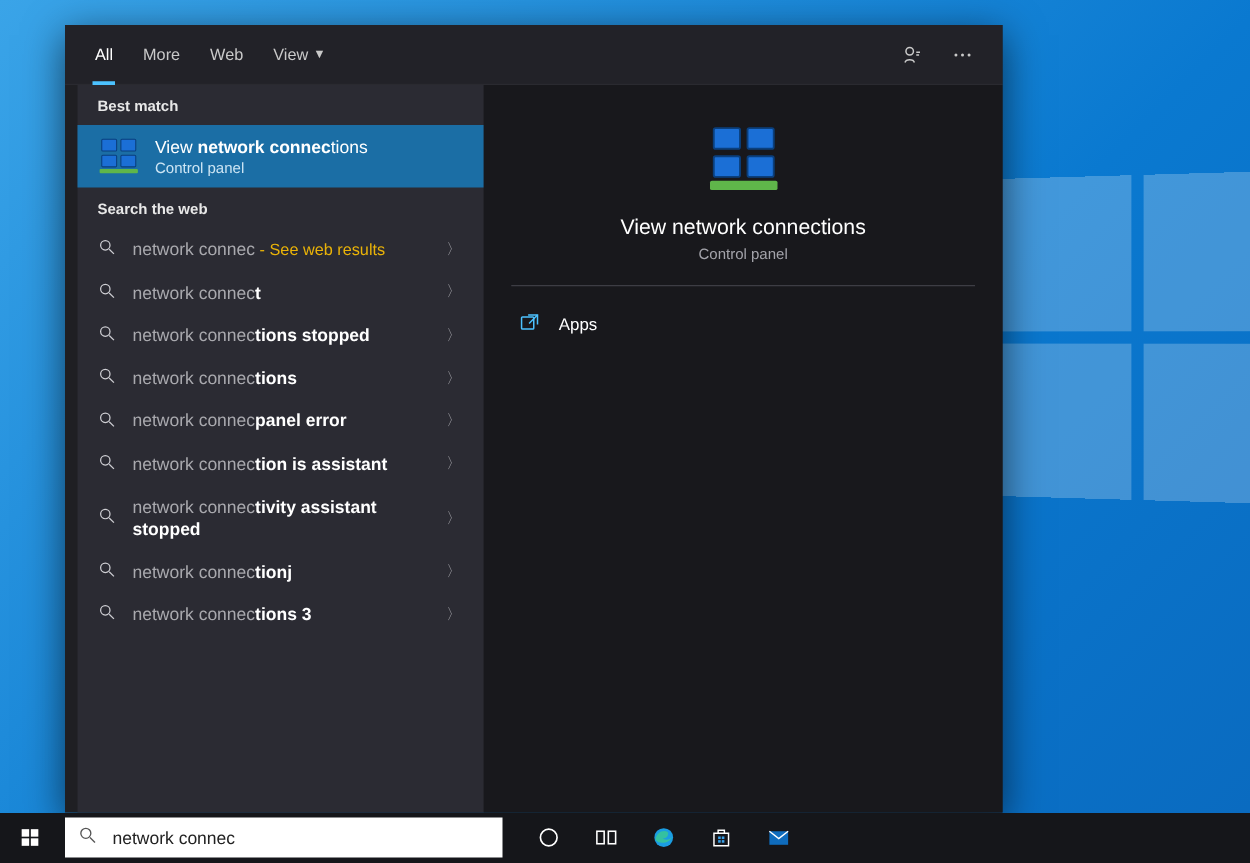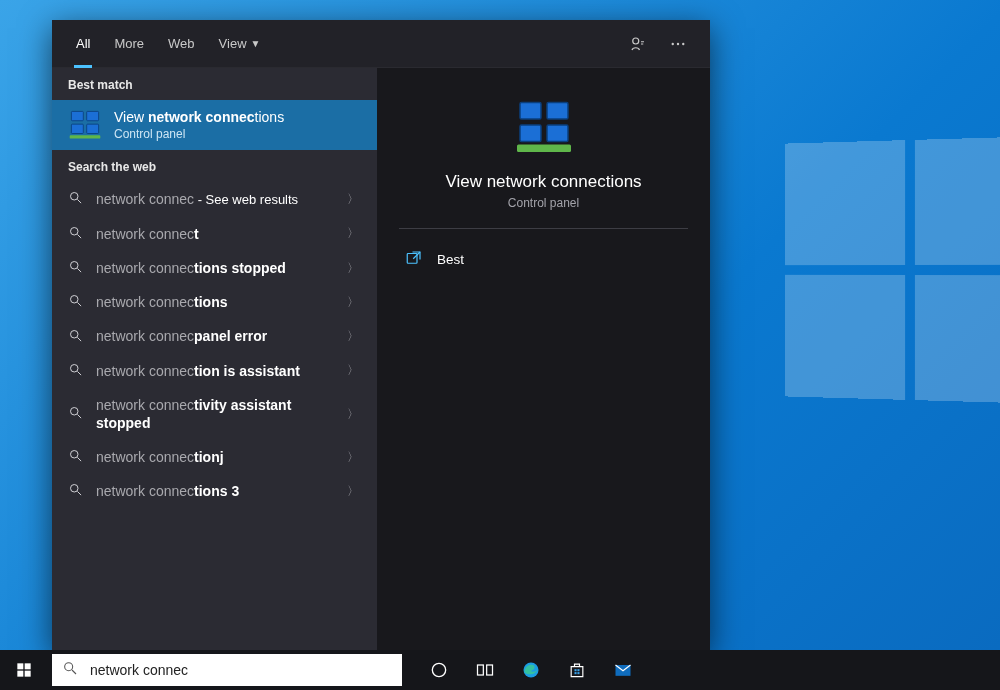--- a/index.html
+++ b/index.html
@@ -32,62 +32,62 @@
   .tb-search input {
     border: none; outline: none; font-size: 14px; width: 100%; color: #222; background: transparent;
   }
   .tb-item {
     width: 46px; height: 40px; display: flex; align-items: center; justify-content: center;
     color: #fff;
   }
   .tb-item svg { width: 20px; height: 20px; }
   
   .search-popup {
-    position: absolute; left: 52px; top: 20px; width: 658px; height: 630px;
+    position: absolute; left: 52px; top: 20px; width: 750px; height: 630px;
     background: #1f1f23; color: #fff; display: flex; flex-direction: column;
     box-shadow: 0 8px 30px rgba(0,0,0,0.6);
   }
   .sp-tabs {
     height: 48px; display: flex; align-items: center; padding: 0 12px; gap: 0;
     border-bottom: 1px solid rgba(255,255,255,0.04);
     background: #222228;
   }
   .sp-tab {
     padding: 0 12px; height: 48px; display: flex; align-items: center;
     font-size: 13px; color: #c9c9c9; position: relative; cursor: default;
   }
   .sp-tab.active { color: #fff; }
   .sp-tab.active::after {
     content: ""; position: absolute; left: 10px; right: 10px; bottom: 0; height: 3px; background: #4cc2ff;
   }
   .sp-tab .chev { margin-left: 4px; font-size: 10px; }
   .sp-tabs-spacer { flex: 1; }
   .sp-tab-icon { width: 40px; display:flex; justify-content:center; align-items:center; height:48px; color:#c9c9c9;}
-  .sp-body { flex: 1; display: flex; }
+  .sp-body { flex: 1; display: flex; margin-left: 10px; }
   .sp-left { width: 325px; background: #2b2b33; display:flex; flex-direction:column;}
   .sp-right { flex: 1; background: #18181c; display:flex; flex-direction:column;}
   .sec-header {
     font-size: 12px; font-weight: 600; padding: 10px 16px 8px; color: #e8e8e8;
   }
   .best-match {
     background: #1b6ea5; padding: 8px 16px; display:flex; align-items:center; gap:12px;
   }
   .bm-icon { width:34px; height:34px; display:flex; align-items:center; justify-content:center;}
   .bm-text .t1 { font-size: 14px; }
   .bm-text .t2 { font-size: 12px; color: #cde5f4; margin-top:2px;}
   .web-list { display:flex; flex-direction:column; }
   .web-item {
     display:flex; align-items:center; padding: 8px 14px 8px 16px; gap:12px;
     font-size: 14px; color:#ddd;
   }
   .wi-icon { width:16px; flex:0 0 16px;}
   .wi-label { flex:1; line-height:1.3;}
   .wi-label .pre { color:#a9a9ae;}
   .wi-label .post { color:#fff; font-weight:600;}
-  .wi-label .suffix { color:#ffffff; font-size:13px;}
+  .wi-label .suffix { color:#eab308; font-size:13px;}
   .wi-chev { width:16px; color:#9a9aa0; font-size:12px;}
   
   .pv-top { display:flex; flex-direction:column; align-items:center; padding:30px 20px 18px;}
   .pv-icon { width:60px; height:60px; margin-bottom:14px;}
   .pv-title { font-size:17px; font-weight:400; margin-bottom:4px;}
   .pv-sub { font-size:12px; color:#a3a3aa;}
   .pv-divider { height:1px; background:#3d3d44; margin: 0 22px;}
   .pv-actions { padding: 10px 22px;}
   .pv-action { display:flex; align-items:center; gap:14px; padding:10px 6px; font-size:13.5px;}
   .pv-action-icon { width:18px; color:#4cc2ff;}
@@ -248,21 +248,21 @@
       <div class="pv-divider"></div>
       <div class="pv-actions">
         <div class="pv-action">
           <span class="pv-action-icon">
             <svg viewBox="0 0 24 24" width="18" height="18" fill="none" stroke="currentColor" stroke-width="1.6">
                 <rect x="3" y="6" width="13" height="13" rx="1"></rect>
                 <path d="M10 4h10v10"></path>
                 <path d="M20 4l-9 9"></path>
               </svg>
           </span>
-          <span>Best</span>
+          <span>Apps</span>
         </div>
       </div>
     </div>
   </div>
 </div>
 
 <div class="taskbar">
   <div class="tb-start">
     <svg viewBox="0 0 24 24">
         <rect x="2" y="2" width="9" height="9" fill="#fff"></rect>

